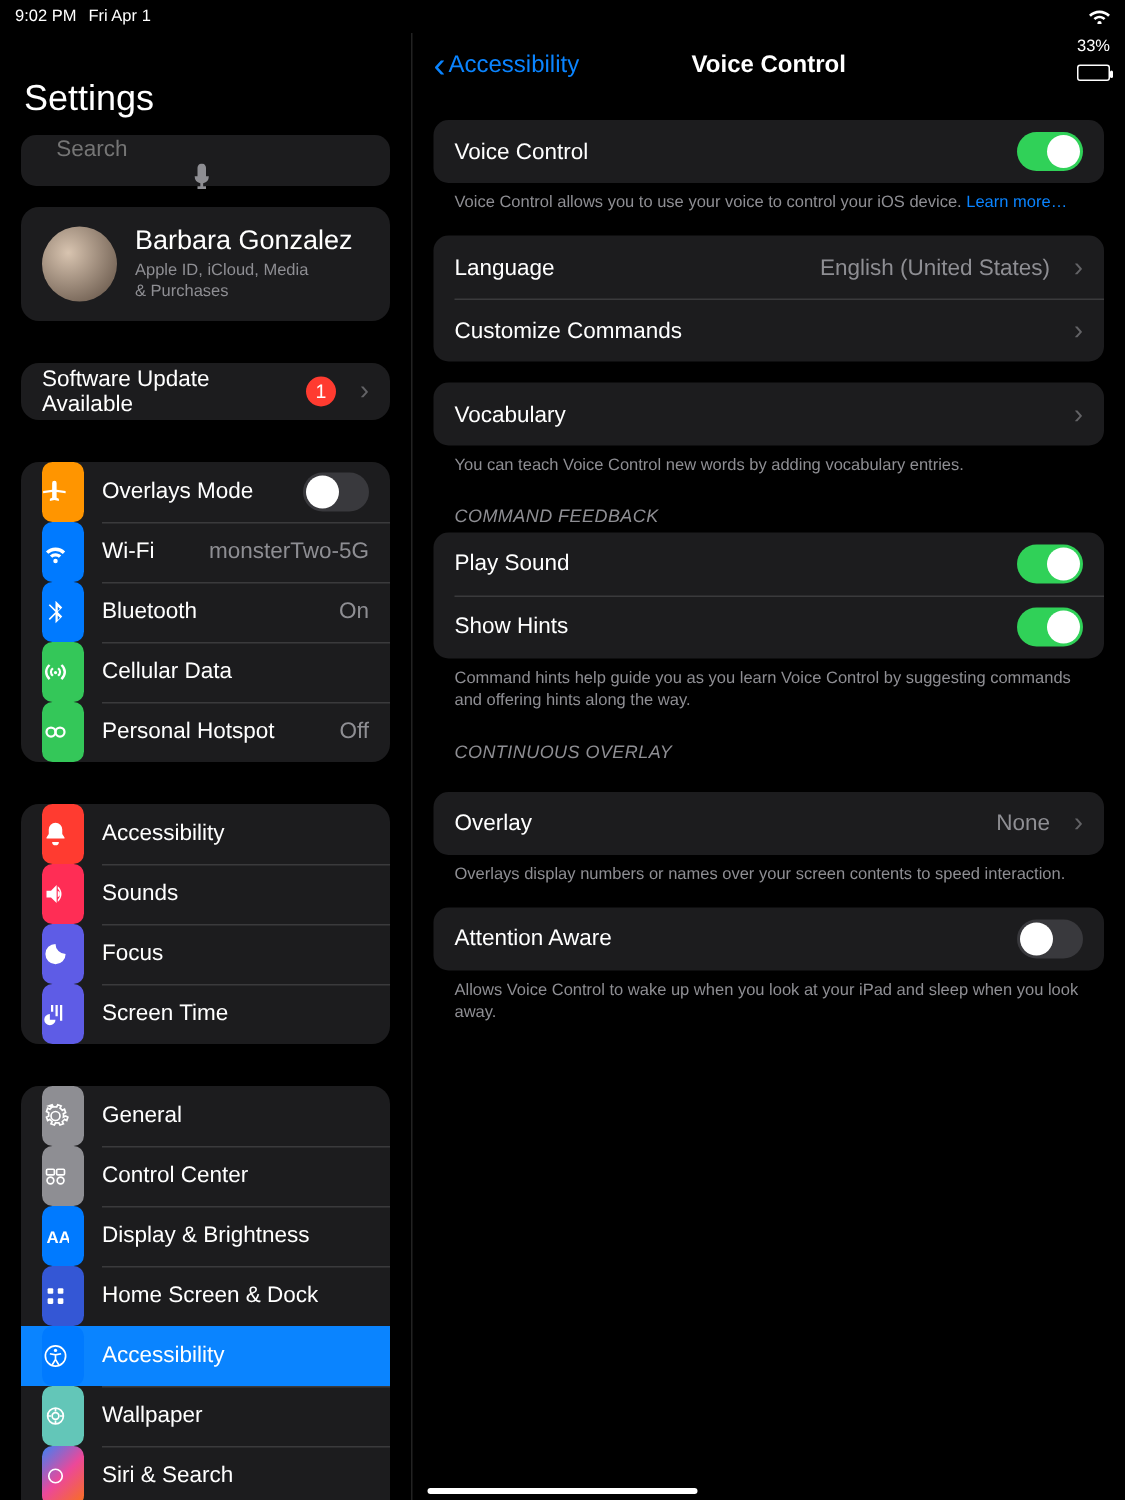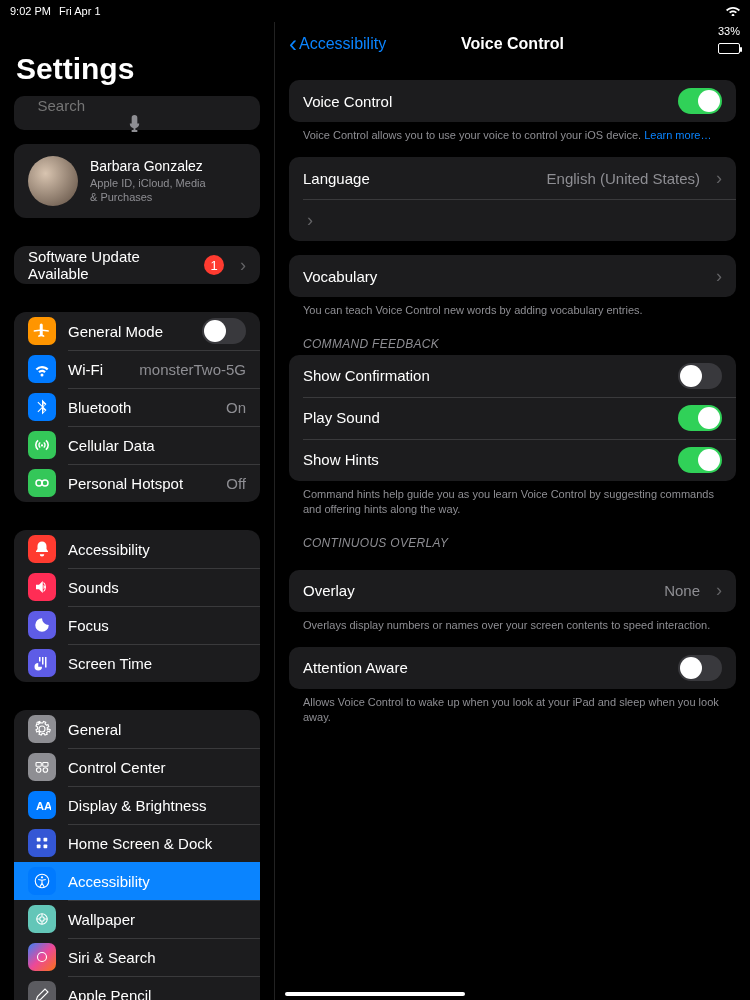--- a/index.html
+++ b/index.html
@@ -30,36 +30,36 @@
   .bars span:nth-child(1){height:4px}.bars span:nth-child(2){height:6px}.bars span:nth-child(3){height:8px;background:#555}.bars span:nth-child(4){height:10px;background:#555}
   .wifi{font-size:12px}
   .battery{width:22px;height:11px;border:1px solid #fff;border-radius:2px;position:relative;}
   .battery:after{content:"";position:absolute;right:-3px;top:3px;width:2px;height:5px;background:#fff;border-radius:1px;}
   .battery .fill{height:100%;width:33%;background:#fff;}
 
   .cols{flex:1;display:flex;min-height:0;}
   .sidebar{width:275px;border-right:1px solid #222;display:flex;flex-direction:column;padding:0 0 10px 0;overflow:hidden;}
   .main{flex:1;display:flex;flex-direction:column;padding:0 0 10px 0;overflow:hidden;}
 
-  .h1{font-size:30px;font-weight:700;padding:30px 16px 10px;}
+  .h1{font-size:24px;font-weight:400;padding:30px 16px 10px;}
   .search{margin:0 14px;background:#1c1c1e;border-radius:10px;height:34px;display:flex;align-items:center;padding:0 10px;color:var(--muted);flex-direction:column;}
   .search svg{margin-right:6px}
   .search input{flex:1;background:none;border:none;color:var(--muted);font-size:15px;outline:none;}
   .mic{color:var(--muted)}
 
   .card{margin:14px;background:var(--panel);border-radius:12px;}
   .profile{display:flex;align-items:center;padding:12px 14px;gap:12px;}
   .avatar{width:50px;height:50px;border-radius:50%;background:radial-gradient(circle at 35% 35%,#d8c4b0,#5a4a3e);}
-  .profile .name{font-size:14px;}
+  .profile .name{font-size:18px;}
   .profile .sub{font-size:11px;color:var(--muted);line-height:1.3;margin-top:2px;}
 
   .row{display:flex;align-items:center;min-height:38px;padding:0 14px;gap:12px;position:relative;}
   .row + .row:before{content:"";position:absolute;left:54px;right:0;top:0;height:1px;background:var(--sep);}
   .row.noicon + .row.noicon:before{left:14px;}
-  .icon{width:28px;height:28px;border-radius:7px;display:flex;align-items:center;justify-content:center;flex-shrink:0;}
+  .icon{width:28px;height:40px;border-radius:7px;display:flex;align-items:center;flex-shrink:0;}
   .icon svg{width:18px;height:18px;fill:#fff;}
   .label{flex:1;font-size:15px;}
   .value{font-size:15px;color:var(--muted);}
   .chev{color:#636366;font-size:18px;margin-left:4px;}
   .badge{background:var(--red);color:#fff;border-radius:10px;min-width:20px;height:20px;font-size:13px;display:flex;align-items:center;justify-content:center;padding:0 6px;}
   .row.selected{background:#0a84ff;}
   .row.selected .label{color:#fff}
   .row.selected:before{display:none}
 
   .toggle{width:44px;height:26px;border-radius:13px;background:#39393d;position:relative;flex-shrink:0;}
@@ -152,21 +152,21 @@
         </div>
       </div>
 
       <div class="card">
         <div class="row">
           <span class="icon bg-orange">
               <svg viewBox="0 0 24 24">
                 <path d="M21 13v-2l-8-1V4a2 2 0 10-4 0v6l-8 1v2l8-1v5l-2 1v2l4-1 4 1v-2l-2-1v-5l8 1z"></path>
               </svg>
             </span>
-          <span class="label">General Mode</span>
+          <span class="label">Overlays Mode</span>
           <span class="toggle">
               <span class="knob"></span>
             </span>
         </div>
         <div class="row">
           <span class="icon bg-blue">
               <svg viewBox="0 0 24 24">
                 <path d="M12 18a2 2 0 110 4 2 2 0 010-4zm0-5c2 0 3.8.8 5.1 2.1l-2.1 2.1A4.2 4.2 0 0012 16c-1.1 0-2.1.4-2.9 1.2l-2.1-2.1A7.2 7.2 0 0112 13zm0-5c3.4 0 6.4 1.4 8.6 3.6l-2.1 2.1A9.2 9.2 0 0012 11c-2.4 0-4.6.9-6.4 2.6L3.5 11.5A12.2 12.2 0 0112 8z"></path>
               </svg>
             </span>
@@ -336,40 +336,35 @@
         <span>Voice Control allows you to use your voice to control your iOS device. </span><a href="#">Learn more…</a>
       </div>
 
       <div class="group">
         <div class="row noicon">
           <span class="label">Language</span>
           <span class="value">English (United States)</span>
           <span class="chev">›</span>
         </div>
         <div class="row noicon">
+          <span class="label">Customize Commands</span>
           <span class="chev">›</span>
         </div>
       </div>
 
       <div class="group">
         <div class="row noicon">
           <span class="label">Vocabulary</span>
           <span class="chev">›</span>
         </div>
       </div>
       <div class="footer">You can teach Voice Control new words by adding vocabulary entries.</div>
 
       <div class="header-cap">COMMAND FEEDBACK</div>
       <div class="group" style="margin-top:0">
-        <div class="row noicon">
-          <span class="label">Show Confirmation</span>
-          <span class="toggle">
-              <span class="knob"></span>
-            </span>
-        </div>
         <div class="row noicon">
           <span class="label">Play Sound</span>
           <span class="toggle on">
               <span class="knob"></span>
             </span>
         </div>
         <div class="row noicon">
           <span class="label">Show Hints</span>
           <span class="toggle on">
               <span class="knob"></span>

